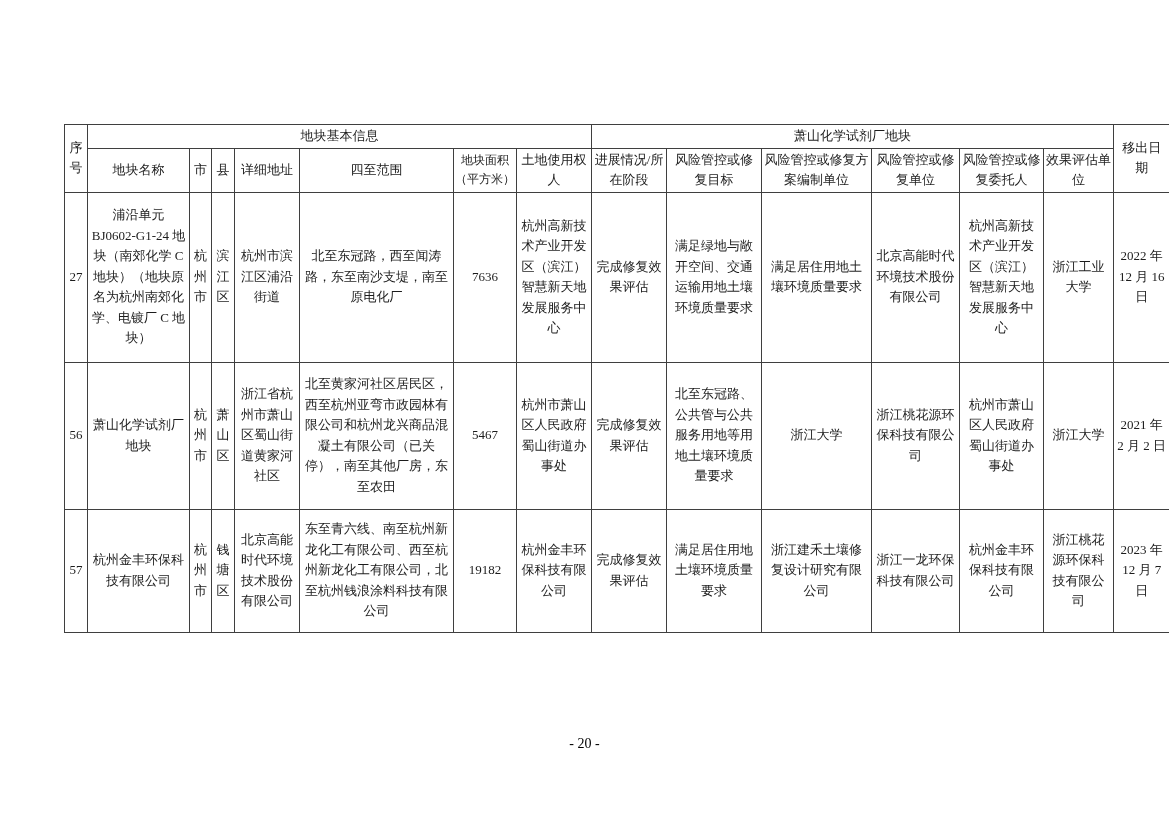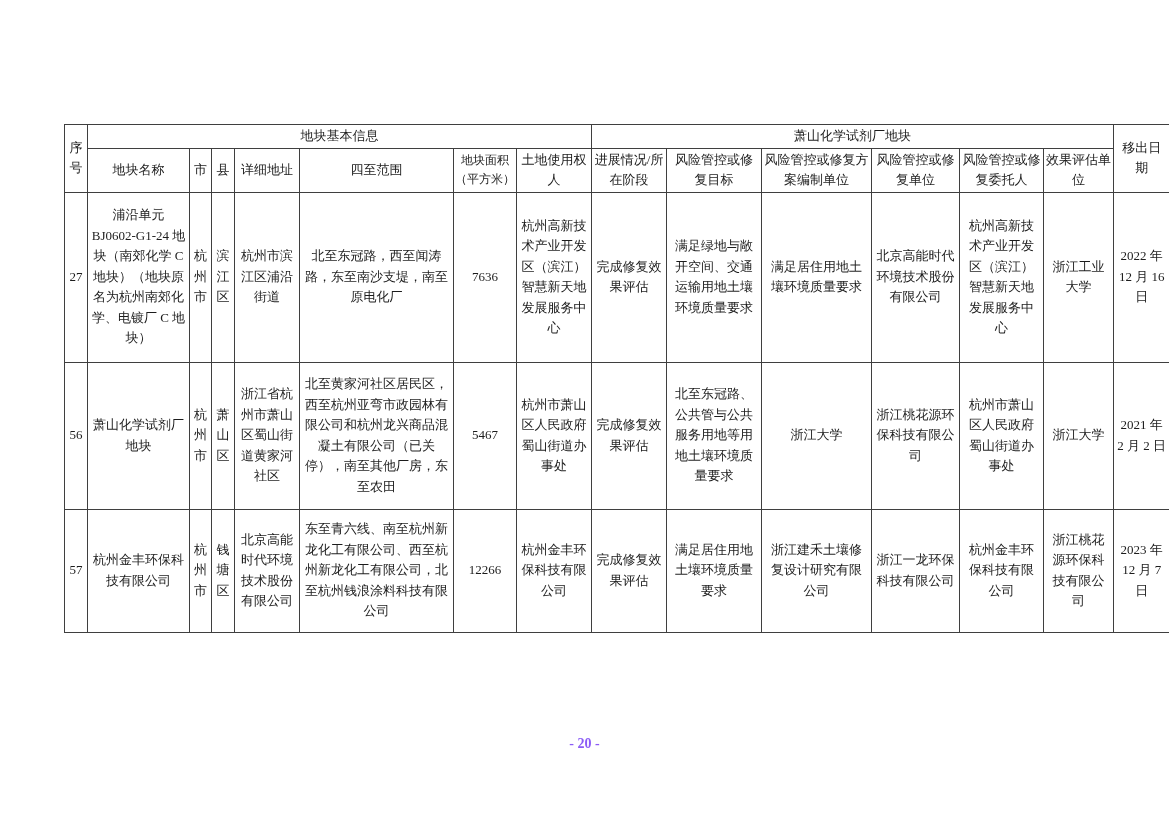--- a/index.html
+++ b/index.html
@@ -38,22 +38,21 @@
   tr.r55 { height: 170px; }
   tr.r56 { height: 147px; }
   tr.r57 { height: 123px; }
   .footer {
     position: absolute;
     top: 736px;
     left: 0;
     width: 100%;
     text-align: center;
     font-size: 14px;
-    color: #8b5cf6;
-    font-weight: bold;
+    color: #000000;
   }
 </style>
 </head>
 <body>
 
 <div class="page">
 
   <table class="doc-table">
     <colgroup>
       <col style="width:23px">
@@ -131,21 +130,21 @@
         <td>浙江大学</td>
         <td>2021 年 2 月 2 日</td>
       </tr>
       <tr class="r57">
         <td>57</td>
         <td>杭州金丰环保科技有限公司</td>
         <td>杭州市</td>
         <td>钱塘区</td>
         <td>北京高能时代环境技术股份有限公司</td>
         <td>东至青六线、南至杭州新龙化工有限公司、西至杭州新龙化工有限公司，北至杭州钱浪涂料科技有限公司</td>
-        <td>12266</td>
+        <td>19182</td>
         <td>杭州金丰环保科技有限公司</td>
         <td>完成修复效果评估</td>
         <td>满足居住用地土壤环境质量要求</td>
         <td>浙江建禾土壤修复设计研究有限公司</td>
         <td>浙江一龙环保科技有限公司</td>
         <td>杭州金丰环保科技有限公司</td>
         <td>浙江桃花源环保科技有限公司</td>
         <td>2023 年 12 月 7 日</td>
       </tr>
     </tbody>

